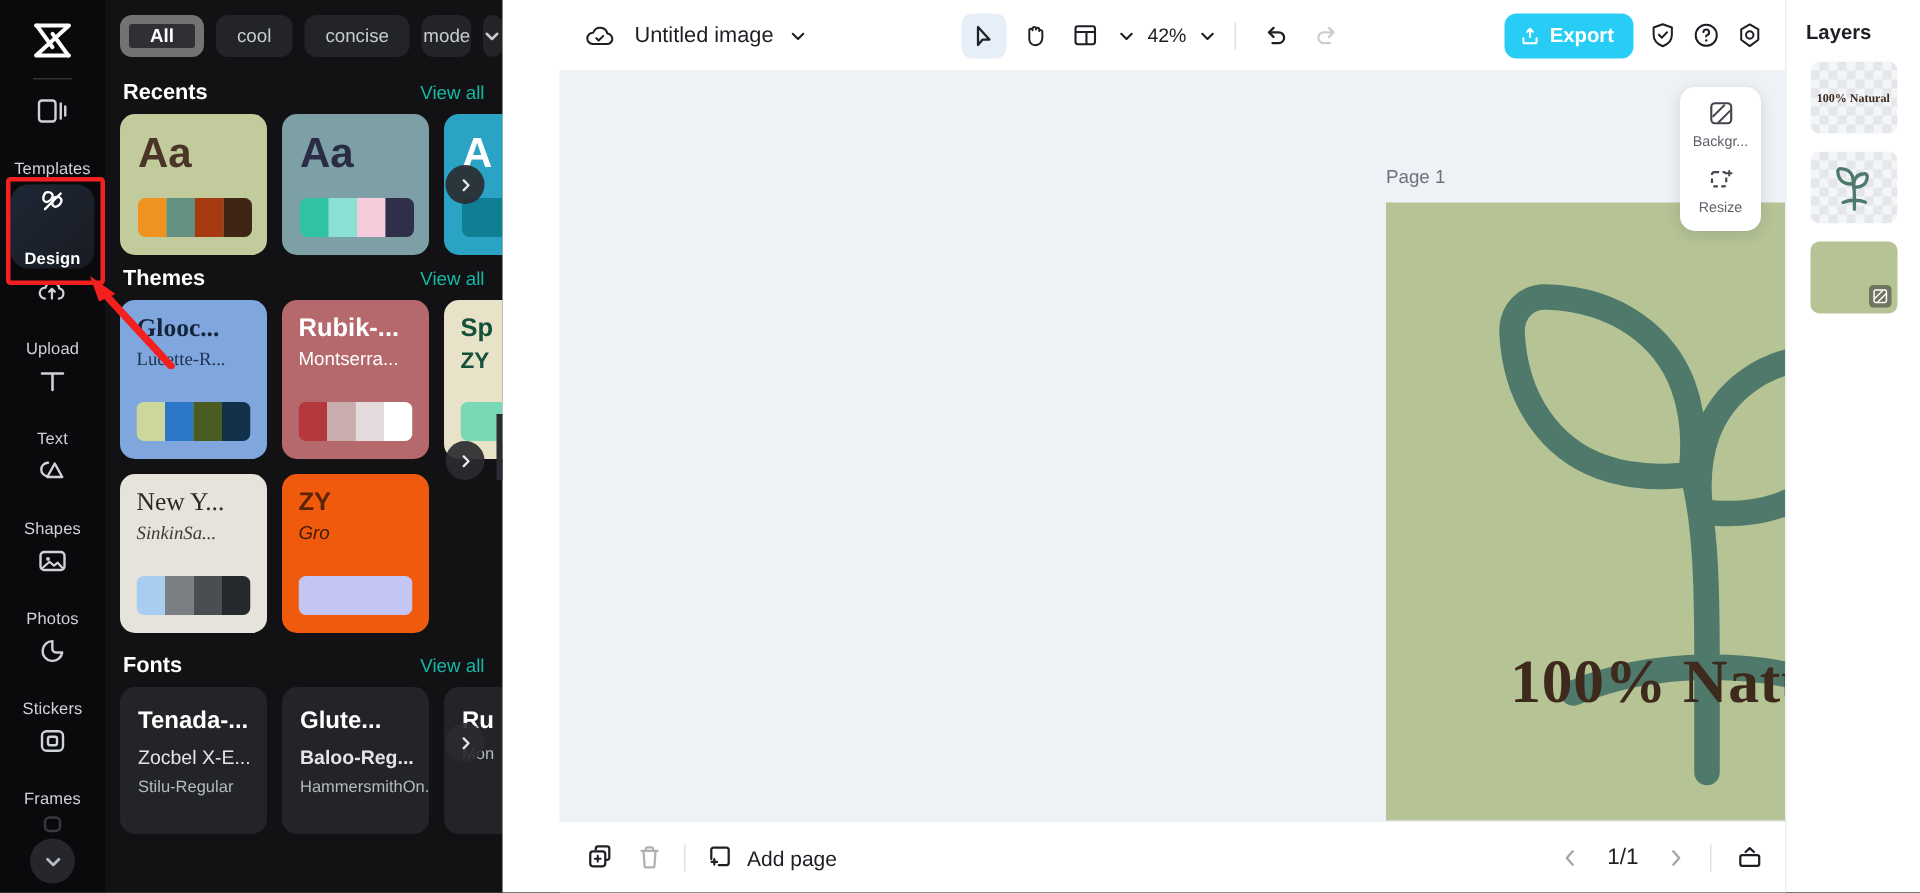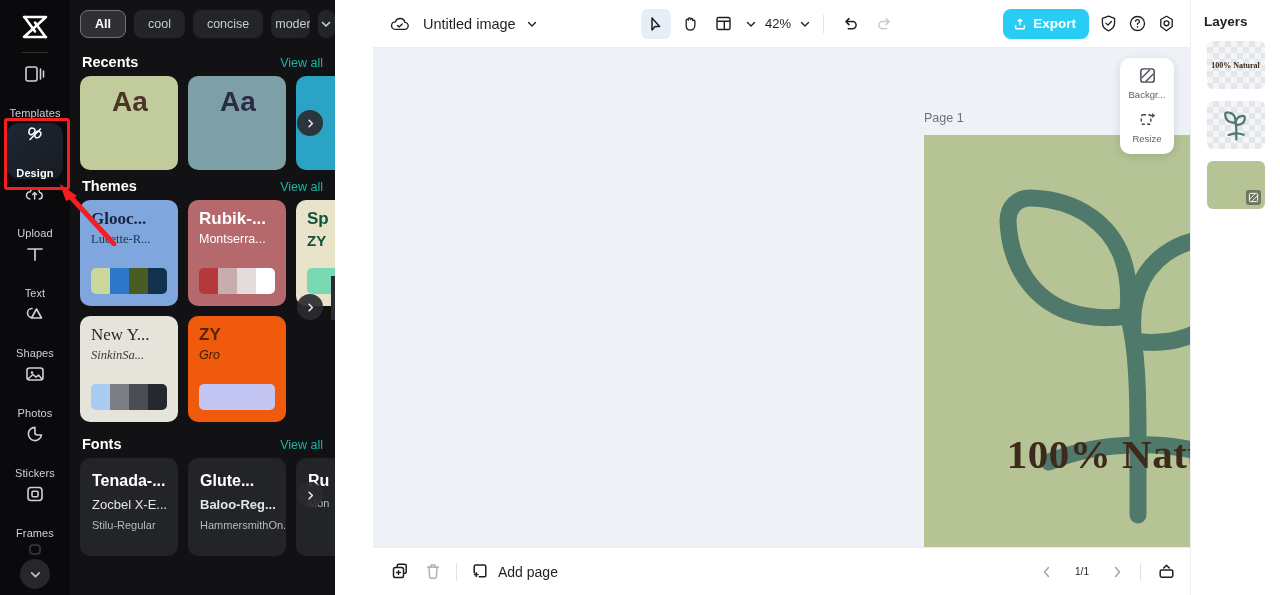--- a/index.html
+++ b/index.html
@@ -50,33 +50,33 @@
   .panel {
     width: 265px; flex: 0 0 265px; height: 595px;
     background: #121214; position: relative; overflow: hidden;
   }
   .chips { display: flex; gap: 8px; padding: 10px 0 8px 10px; align-items: center; }
   .chip {
     height: 28px; padding: 0 14px; border-radius: 8px;
     background: #232428; color: #c8cbd0; font-size: 12.5px;
     display: flex; align-items: center; justify-content: center; white-space: nowrap; cursor: pointer;
   }
-  .chip.sel { background: #2e3035; color: #fff; font-weight: bold; border: 1px solid #737373; }
+  .chip.sel { background: #2e3035; color: #fff; font-weight: bold; border: 6px solid #737373; }
   .chip.clipped { width: 54px; overflow: hidden; padding-left: 12px; padding-right: 0; }
   .chip-more { width: 28px; height: 28px; padding: 0; border-radius: 8px; background: #232428; display: flex; align-items: center; justify-content: center; cursor: pointer; }
 
   .sec-head {
     display: flex; align-items: baseline; justify-content: space-between;
     padding: 8px 12px 6px 12px;
   }
   .sec-title { color: #fff; font-size: 14.5px; font-weight: bold; }
   .sec-viewall { color: #14b8a6; font-size: 12.5px; cursor: pointer; }
 
   .row { display: flex; gap: 10px; padding: 0 0 0 10px; position: relative; }
-  .card { width: 98px; height: 94px; border-radius: 10px; overflow: hidden; position: relative; flex: 0 0 98px; cursor: pointer; align-items: center; }
+  .card { width: 98px; height: 94px; border-radius: 10px; overflow: hidden; position: relative; flex: 0 0 98px; cursor: pointer; }
   .card.recent { padding: 12px 10px 0 12px; display: flex; flex-direction: column; justify-content: space-between; }
   .rc-aa { font-size: 28px; font-weight: bold; line-height: 1; }
   .sw { display: flex; height: 26px; border-radius: 5px; overflow: hidden; margin: 0 0 12px 0; }
   .sw span { flex: 1; }
 
   .theme-card { width: 98px; height: 106px; border-radius: 10px; flex: 0 0 98px; padding: 10px 9px 0 11px; position: relative; overflow: hidden; cursor: pointer; }
   .tc-t1 { font-size: 17px; font-weight: bold; line-height: 1.1; white-space: nowrap; }
   .tc-t2 { font-size: 12.5px; line-height: 1.2; margin-top: 3px; white-space: nowrap; }
   .tc-sw { position: absolute; left: 11px; bottom: 12px; width: 76px; height: 26px; border-radius: 5px; overflow: hidden; display: flex; }
   .tc-sw span { flex: 1; }
@@ -136,21 +136,21 @@
   .fp-item { display: flex; flex-direction: column; align-items: center; gap: 4px; cursor: pointer; width: 54px; }
   .fp-lb { font-size: 9.5px; color: #5b6069; white-space: nowrap; overflow: hidden; max-width: 50px; text-align: center; }
 
   .bottombar {
     height: 48px; background: #fff; border-top: 1px solid #eceef1;
     display: flex; align-items: center; padding: 0 14px 0 18px;
   }
   .bb-left { display: flex; align-items: flex-end; gap: 14px; }
   .addpage { display: flex; align-items: center; gap: 8px; font-size: 14px; color: #1c1f24; cursor: pointer; }
   .bb-right { margin-left: auto; display: flex; align-items: center; gap: 16px; }
-  .pagecount { font-size: 10px; color: #1c1f24; min-width: 26px; text-align: center; }
+  .pagecount { font-size: 15px; color: #1c1f24; min-width: 26px; text-align: center; }
 
   
   .layers {
     width: 90px; flex: 0 0 90px; height: 595px; background: #fff;
     border-left: 1px solid #eceef1; padding: 14px 0 0 0;
     display: flex; flex-direction: column; align-items: center; gap: 12px;
   }
   .layers-title { font-size: 13.5px; font-weight: bold; color: #1c1f24; align-self: flex-start; margin-left: 13px; }
   .layer-thumb {
     width: 58px; height: 48px; border-radius: 6px; position: relative; overflow: hidden;

